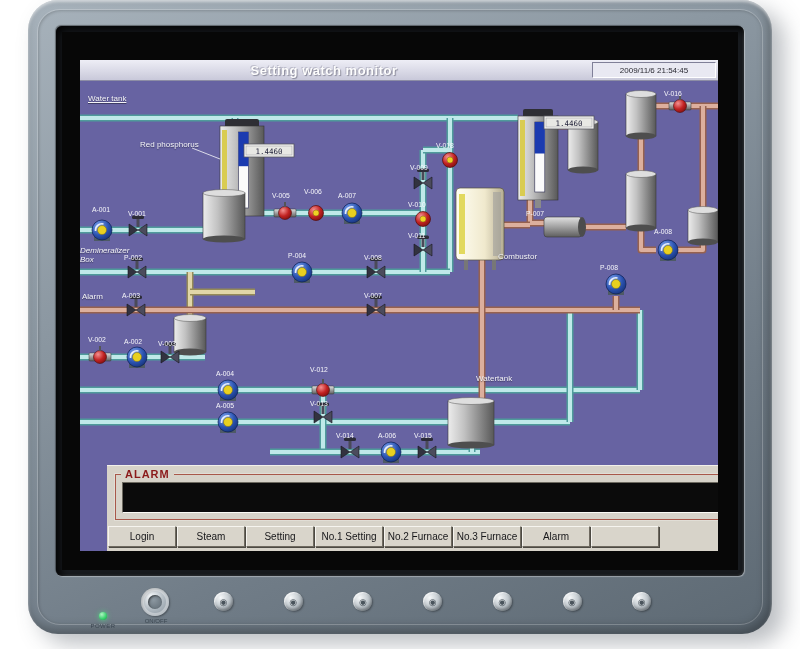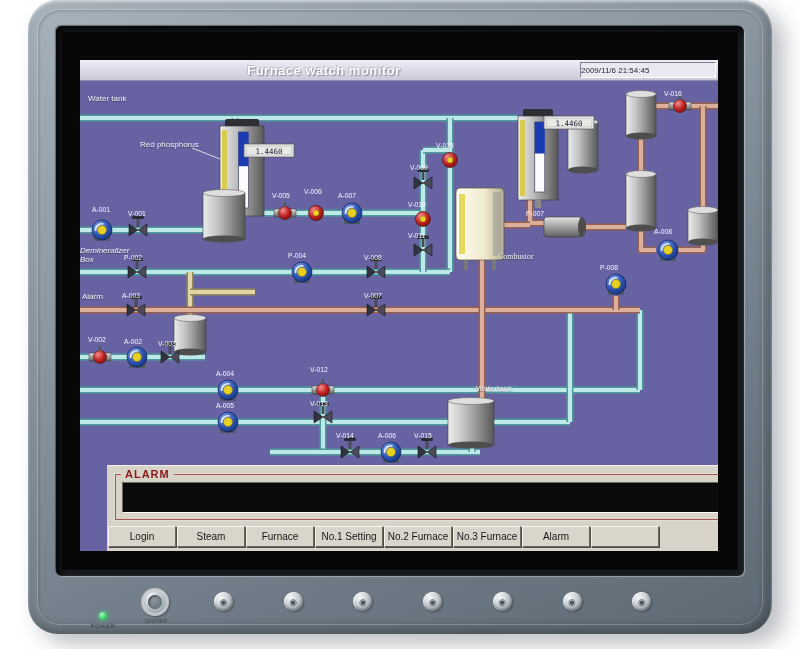--- a/index.html
+++ b/index.html
@@ -15,23 +15,23 @@
   .screen-frame{position:absolute;left:28px;top:26px;width:688px;height:550px;background:#181b1f;border-radius:6px;
     box-shadow:inset 4px 4px 10px rgba(0,0,0,.9), inset -1px -1px 2px rgba(255,255,255,.12), 1px 1px 1px rgba(255,255,255,.35), -1px -1px 1px rgba(0,0,0,.4);}
   .lcd{position:absolute;left:6px;top:6px;width:676px;height:538px;background:#070707;overflow:hidden;}
   .hmi{position:absolute;left:18px;top:28px;width:638px;height:491px;background:#6763a2;overflow:hidden;}
 
   
   .titlebar{position:absolute;left:0;top:0;width:638px;height:21px;
     background:linear-gradient(#eeeef6,#c9c9da);border-bottom:1px solid #8d8da5;box-sizing:border-box;}
   .titlebar .title{position:absolute;left:0;right:150px;top:3px;text-align:center;font-size:13px;font-weight:bold;color:#fdfdfd;
     text-shadow:1px 1px 1px #8a8a9a, -1px -1px 0 rgba(120,120,140,.35);letter-spacing:.5px;}
-  .clockbox{position:absolute;right:2px;top:2px;width:136px;height:16px;background:#e9e9f2;
+  .clockbox{position:absolute;right:2px;top:2px;width:124px;height:16px;background:#e9e9f2;
     border-top:1px solid #808098;border-left:1px solid #808098;border-bottom:1px solid #fff;border-right:1px solid #fff;
-    font-size:8px;color:#2a2a33;line-height:16px;text-align:left;box-sizing:border-box;}
+    font-size:8px;color:#2a2a33;line-height:16px;text-align:center;box-sizing:border-box;}
 
   
   .diagram{position:absolute;left:0;top:21px;width:638px;height:384px;}
   .diagram svg{position:absolute;left:0;top:0;}
   .diag-label{position:absolute;color:#f4f4f8;font-size:8px;line-height:9px;text-shadow:0 1px 1px rgba(20,20,40,.5);white-space:pre-line;}
 
   
   .alarm-panel{position:absolute;left:0;top:405px;width:638px;height:86px;background:#d7d3c9;border-top:1px solid #f2f0ea;box-sizing:border-box;margin-left:27px;}
   .alarm-group{position:absolute;left:8px;top:8px;width:620px;height:44px;border:1px solid #a8584a;box-shadow:0 0 0 1px rgba(255,255,255,.25);}
   .alarm-legend{position:absolute;left:5px;top:-7px;padding:0 4px;background:#d7d3c9;color:#8b1a1a;font-size:11px;font-weight:bold;letter-spacing:1px;}
@@ -63,21 +63,21 @@
 <body>
 
 <div class="monitor">
   <div class="bezel-seam"></div>
 
   <div class="screen-frame">
     <div class="lcd">
       <div class="hmi">
 
         <div class="titlebar">
-          <div class="title">Furnace watch monitor</div>
+          <div class="title">Setting watch monitor</div>
           <div class="clockbox">2009/11/6 21:54:45</div>
         </div>
 
         <div class="diagram" id="diagram">
             <svg width="638" height="384" viewBox="0 21 638 384" xmlns="http://www.w3.org/2000/svg">
               <defs>
                 <linearGradient id="gv" x1="0" y1="0" x2="1" y2="0">
                   <stop offset="0" stop-color="#ececec"></stop>
                   <stop offset="0.35" stop-color="#c2c2c2"></stop>
                   <stop offset="1" stop-color="#585858"></stop>
@@ -469,37 +469,37 @@
               <text x="230" y="312" font-family="Liberation Sans, sans-serif" font-size="6.8" fill="#f6f6fa">V-012</text>
               <text x="230" y="346" font-family="Liberation Sans, sans-serif" font-size="6.8" fill="#f6f6fa">V-013</text>
               <text x="256" y="378" font-family="Liberation Sans, sans-serif" font-size="6.8" fill="#f6f6fa">V-014</text>
               <text x="298" y="378" font-family="Liberation Sans, sans-serif" font-size="6.8" fill="#f6f6fa">A-006</text>
               <text x="334" y="378" font-family="Liberation Sans, sans-serif" font-size="6.8" fill="#f6f6fa">V-015</text>
               <text x="584" y="36" font-family="Liberation Sans, sans-serif" font-size="6.8" fill="#f6f6fa">V-016</text>
               <text x="574" y="174" font-family="Liberation Sans, sans-serif" font-size="6.8" fill="#f6f6fa">A-008</text>
               <text x="520" y="210" font-family="Liberation Sans, sans-serif" font-size="6.8" fill="#f6f6fa">P-008</text>
               <text x="446" y="156" font-family="Liberation Sans, sans-serif" font-size="6.8" fill="#f6f6fa">P-007</text>
             </svg>
-            <span class="diag-label" style="left: 8px; top: 13px; width: 70px;">Water tank</span>
+            <span class="diag-label" style="left: 8px; top: 13px; width: 70px; text-decoration: underline;">Water tank</span>
             <span class="diag-label" style="left: 60px; top: 59px; width: 90px;">Red phosphorus</span>
             <span class="diag-label" style="left: 0px; top: 165px; width: 58px; font-style: italic;">Demineralizer Box</span>
             <span class="diag-label" style="left: 2px; top: 211px; width: 50px;">Alarm</span>
-            <span class="diag-label" style="left: 418px; top: 171px; width: 70px; font-family: Liberation Serif, serif;">Combustor</span>
-            <span class="diag-label" style="left: 396px; top: 303px; width: 70px;">Watertank</span>
+            <span class="diag-label" style="left: 418px; top: 171px; width: 70px;">Combustor</span>
+            <span class="diag-label" style="left: 396px; top: 293px; width: 70px;">Watertank</span>
           </div>
 
         <div class="alarm-panel">
           <div class="alarm-group">
             <span class="alarm-legend">ALARM</span>
             <div class="alarm-box"></div>
           </div>
           <div class="navrow" id="navrow">
               <button class="navbtn">Login</button>
               <button class="navbtn">Steam</button>
-              <button class="navbtn">Furnace</button>
+              <button class="navbtn">Setting</button>
               <button class="navbtn">No.1 Setting</button>
               <button class="navbtn">No.2 Furnace</button>
               <button class="navbtn">No.3 Furnace</button>
               <button class="navbtn">Alarm</button>
               <button class="navbtn"></button>
               <button class="navbtn">MENU</button>
             </div>
         </div>
 
       </div>

